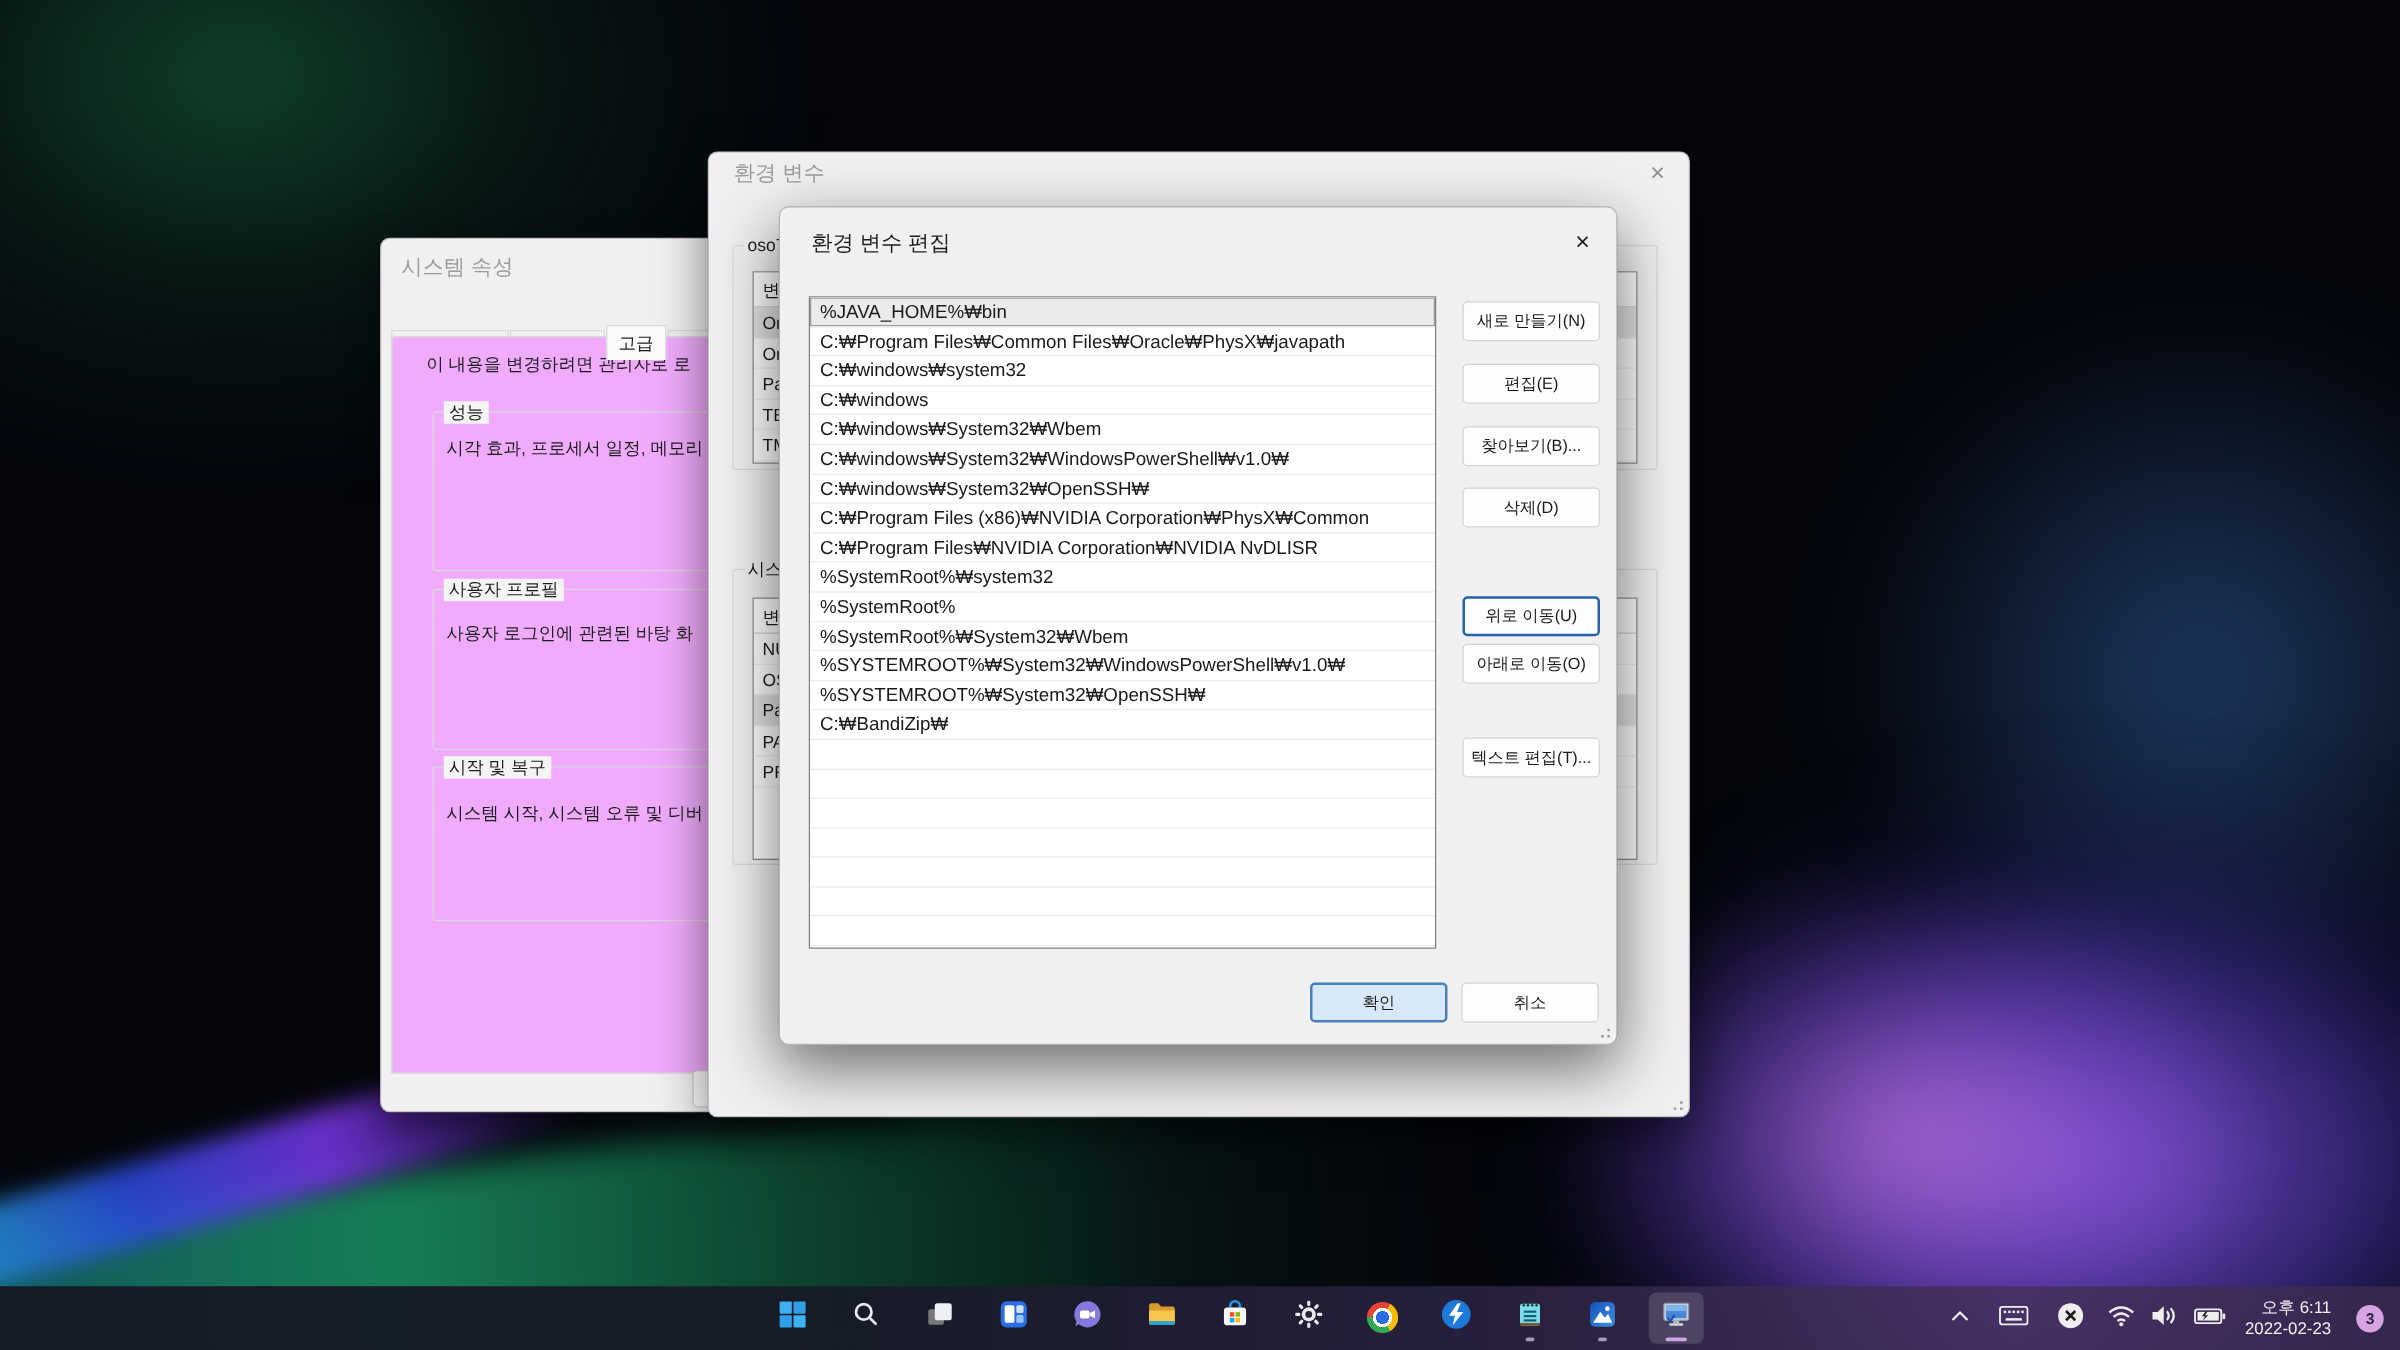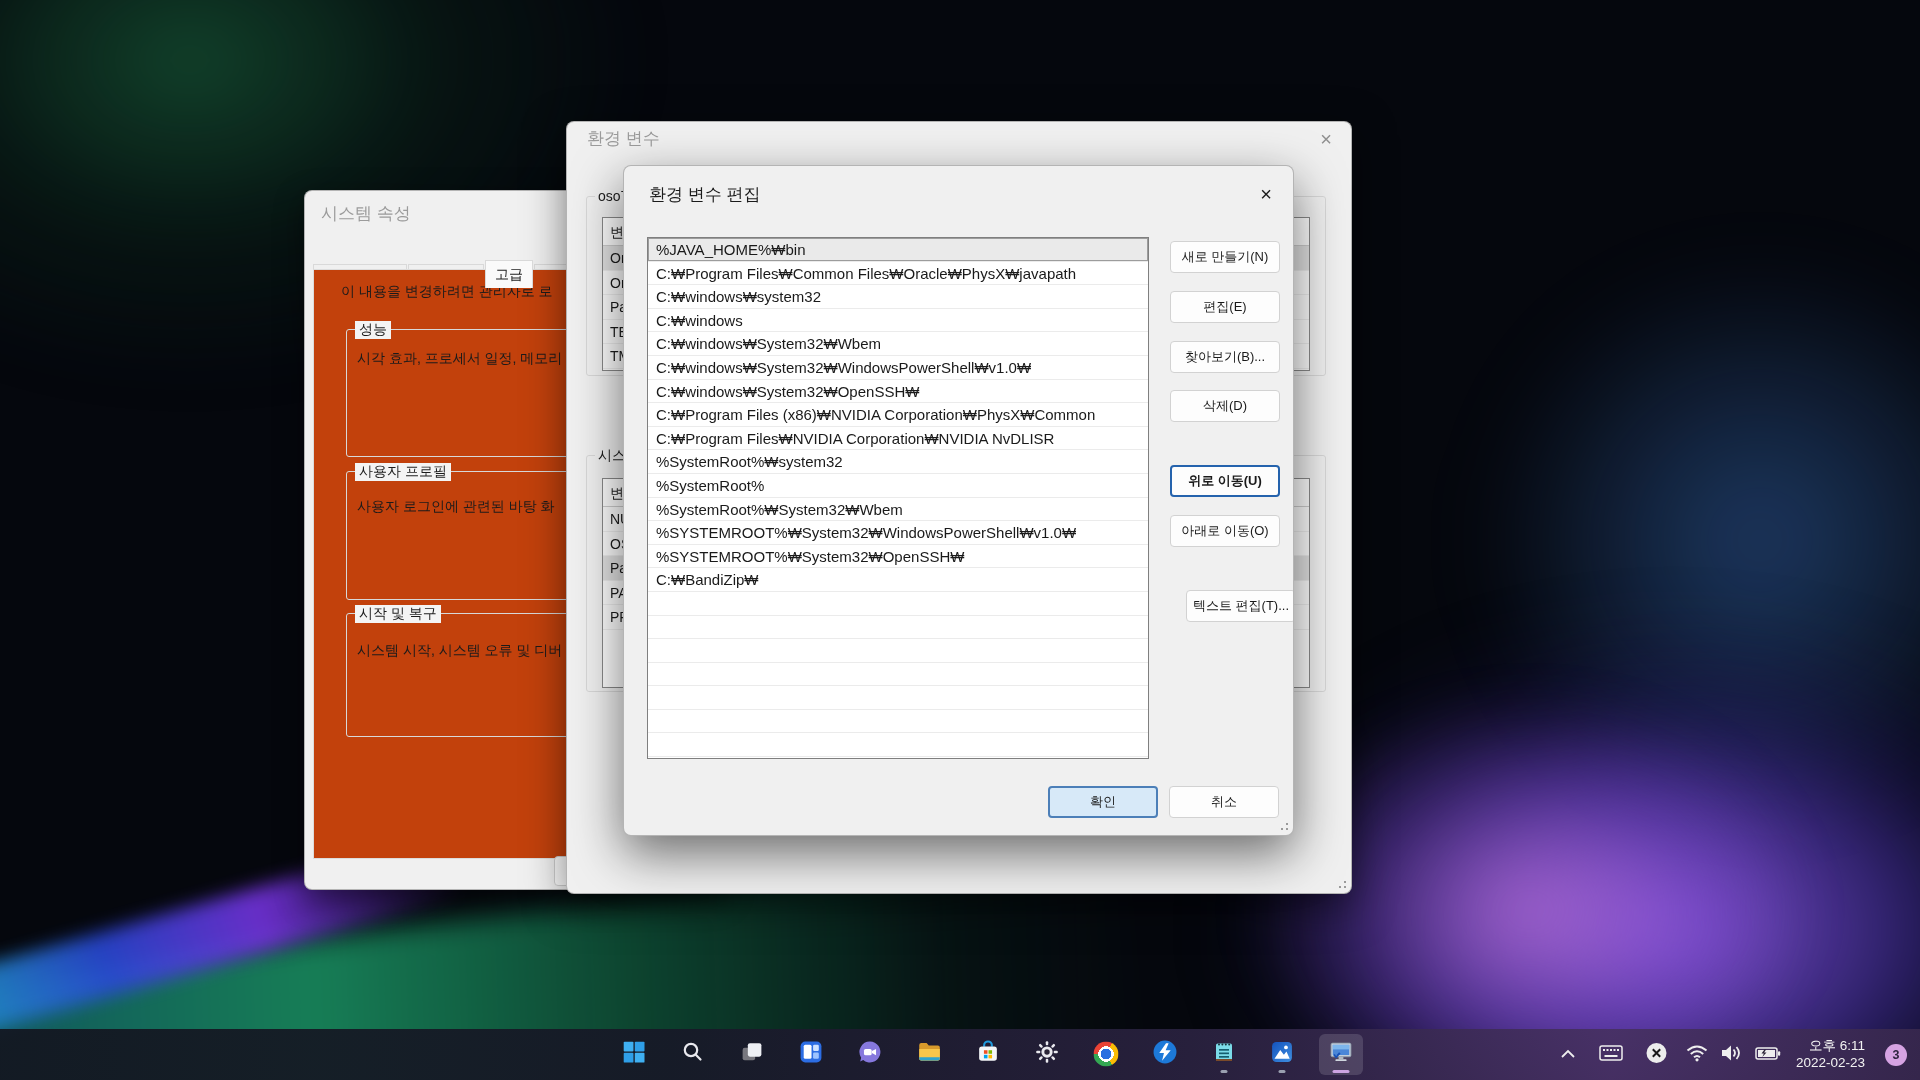--- a/index.html
+++ b/index.html
@@ -36,21 +36,21 @@
              font-size:20px; color:#1b1b1b; cursor:default; }
   .close-x.inactive { color:#8f8f8f; }
 
   
   #sysprops { left:304px; top:190px; width:420px; height:700px; box-shadow:0 10px 30px rgba(0,0,0,.45); }
   #sysprops .title { left:16px; top:11px; }
   .tabrow { position:absolute; left:8px; top:54px; height:25px; white-space:nowrap;margin-top:16px; }
   .tab { display:inline-block; height:25px; line-height:25px; padding:0 9px; font-size:14px; color:#1b1b1b;
          border:1px solid #d9d9d9; border-bottom:none; background:#f0f0f0; margin-right:1px; vertical-align:bottom; }
   .tab.active { background:#fafafa; height:28px; line-height:27px; position:relative; top:-1px; z-index:2; }
-  .tabpanel { position:absolute; left:8px; top:78px; width:404px; height:590px; background:#c2410c;
+  .tabpanel { position:absolute; left:8px; top:78px; width:404px; height:590px; background:#f0abfc;
               border:1px solid #dcdcdc; }
   .sp-text { position:absolute; font-size:14px; color:#1b1b1b; white-space:nowrap; }
   .groupbox { position:absolute; border:1px solid #d8d8d8; border-radius:3px; }
   .groupbox .glabel { position:absolute; left:8px; top:-9px; background:#f4f4f4; padding:0 4px;
                       font-size:14px; color:#1b1b1b; white-space:nowrap; }
   .groupbox .gtext { position:absolute; left:10px; font-size:14px; color:#1b1b1b; white-space:nowrap; }
   .sp-btn-partial { position:absolute; left:249px; top:665px; width:96px; height:30px; background:#fdfdfd;
                     border:1px solid #d0d0d0; border-radius:4px; }
 
   
@@ -211,23 +211,23 @@
         <div class="plist-row"></div>
         <div class="plist-row"></div>
         <div class="plist-row"></div>
       </div>
 
     <div class="side-btns" id="side-btns">
         <button class="btn" style="left: 0px; top: 75px;">새로 만들기(N)</button>
         <button class="btn" style="left: 0px; top: 125px;">편집(E)</button>
         <button class="btn" style="left: 0px; top: 175px;">찾아보기(B)...</button>
         <button class="btn" style="left: 0px; top: 224px;">삭제(D)</button>
-        <button class="btn focused" style="left: 0px; top: 299px; font-weight: bold;">위로 이동(U)</button>
+        <button class="btn focused" style="left: 0px; top: 311px;">위로 이동(U)</button>
         <button class="btn" style="left: 0px; top: 349px;">아래로 이동(O)</button>
-        <button class="btn" style="left: 16px; top: 424px;">텍스트 편집(T)...</button>
+        <button class="btn" style="left: 0px; top: 424px;">텍스트 편집(T)...</button>
       </div>
 
     <button class="btn default" id="btn-ok">확인</button>
     <button class="btn" id="btn-cancel">취소</button>
 
     <div class="grip">
         <i></i>
         <i></i>
         <i></i>
       </div>

